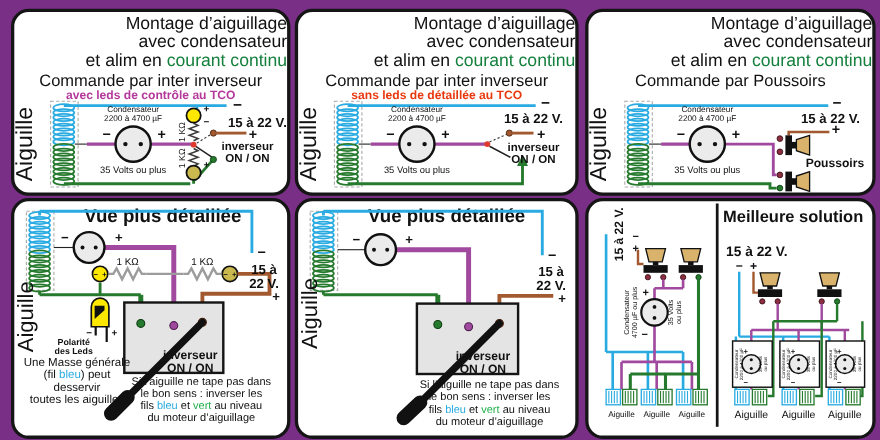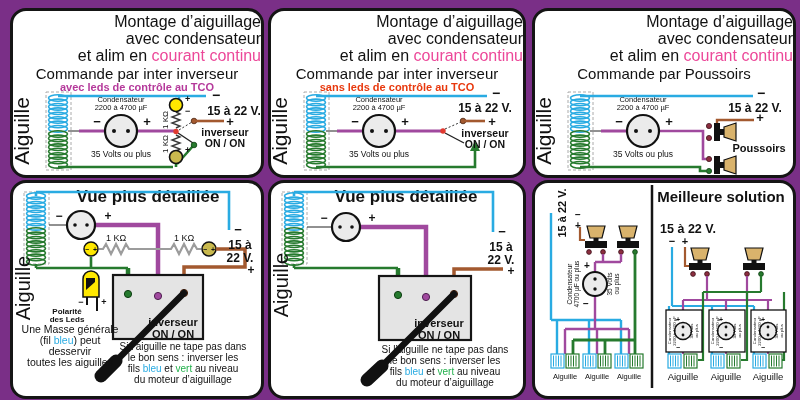--- a/index.html
+++ b/index.html
@@ -3,21 +3,21 @@
 <meta charset="utf-8">
 <style>
   html,body{margin:0;padding:0;}
   body{width:800px;height:400px;background:#7A2F87;position:relative;overflow:hidden;
        font-family:"Liberation Sans",sans-serif;}
   .panel{position:absolute;background:#fff;border:3px solid #151515;border-radius:16px;}
   .titles{position:absolute;top:3px;left:0;right:0;text-align:center;line-height:1.06;color:#111;}
   .t1{font-size:16px;font-weight:normal;text-align:right;}
   .tcmd{font-size:15px;font-weight:normal;margin-top:1px;}
   .tvar{font-size:11px;font-weight:bold;}
-  .green-txt{color:#ec4899;}
+  .green-txt{color:#15803d;}
   .magenta-txt{color:#B5399B;}
   .red-txt{color:#E8380D;}
   svg{position:absolute;left:0;overflow:visible;}
   svg text{font-family:"Liberation Sans",sans-serif;fill:#111;}
   .b{font-weight:bold;}
   .sm{font-weight:normal;}
 </style>
 </head>
 <body>
 
@@ -111,21 +111,21 @@
     <text x="212" y="64" text-anchor="middle" font-size="10.5" class="b">ON / ON</text>
   </svg>
 </div>
 
 <div class="panel" style="left:268px;top:8px;width:252px;height:164px;">
   <div class="titles">
     <div class="t1">Montage d’aiguillage</div>
     <div class="t1">avec condensateur</div>
     <div class="t1"><span>et alim en </span><span class="green-txt">courant continu</span></div>
     <div class="tcmd">Commande par inter inverseur</div>
-    <div class="tvar red-txt">sans leds de contrôle au TCO</div>
+    <div class="tvar red-txt">sans leds de détaillée au TCO</div>
   </div>
   <svg width="246" height="92" viewBox="0 0 246 92" style="top:72px;">
     <text transform="rotate(-90 16 48)" x="16" y="48" text-anchor="middle" font-size="21">Aiguille</text>
     <rect x="33" y="9" width="25" height="78" fill="none" stroke="#aaa" stroke-width="1" stroke-dasharray="3,2"></rect>
     <use href="#coil8b" x="45" y="15"></use>
     <use href="#coil8g" x="45" y="51"></use>
     <path d="M45,13 H216" stroke="#29ABE2" stroke-width="2.6" fill="none"></path>
     <path d="M45,84 H204 V64" stroke="#267A2E" stroke-width="2.6" fill="none"></path>
     <polygon points="204,58 199,68 209,68" fill="#267A2E"></polygon>
     <path d="M55,48 H66" stroke="#222" stroke-width="1"></path>

